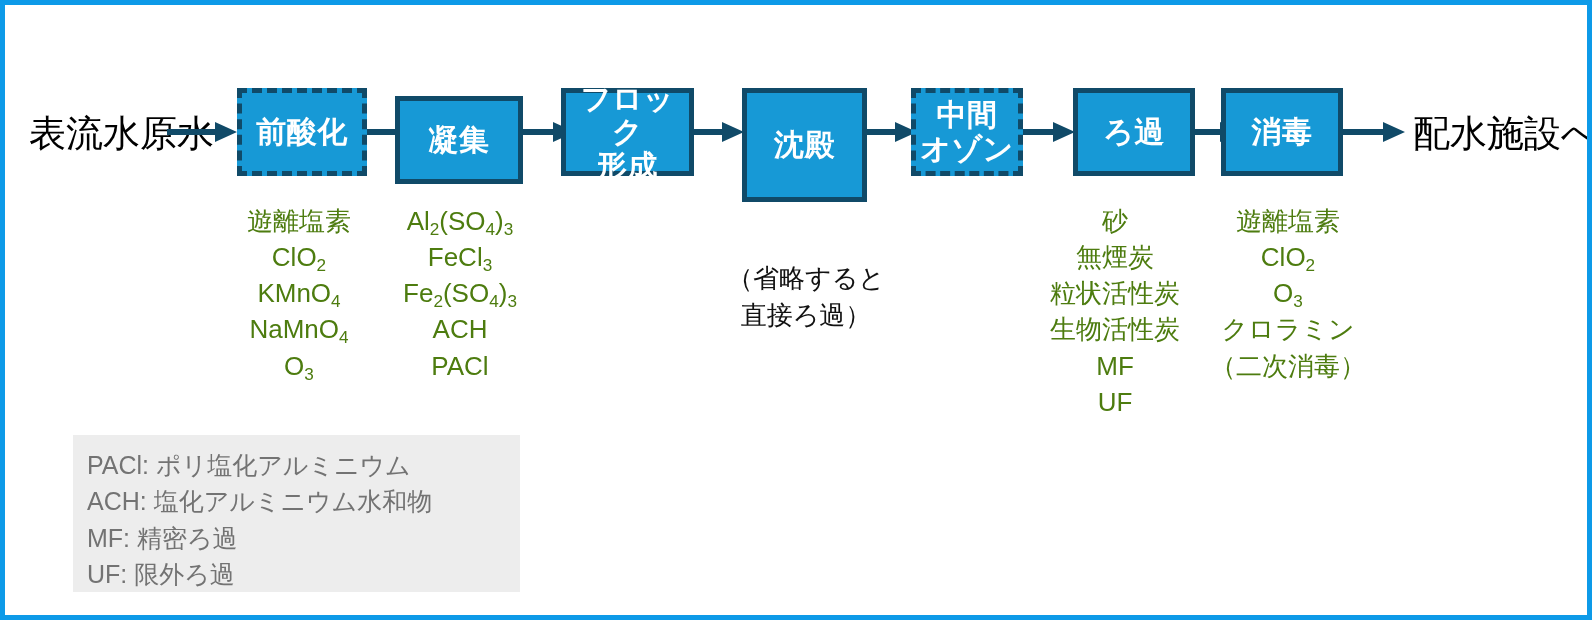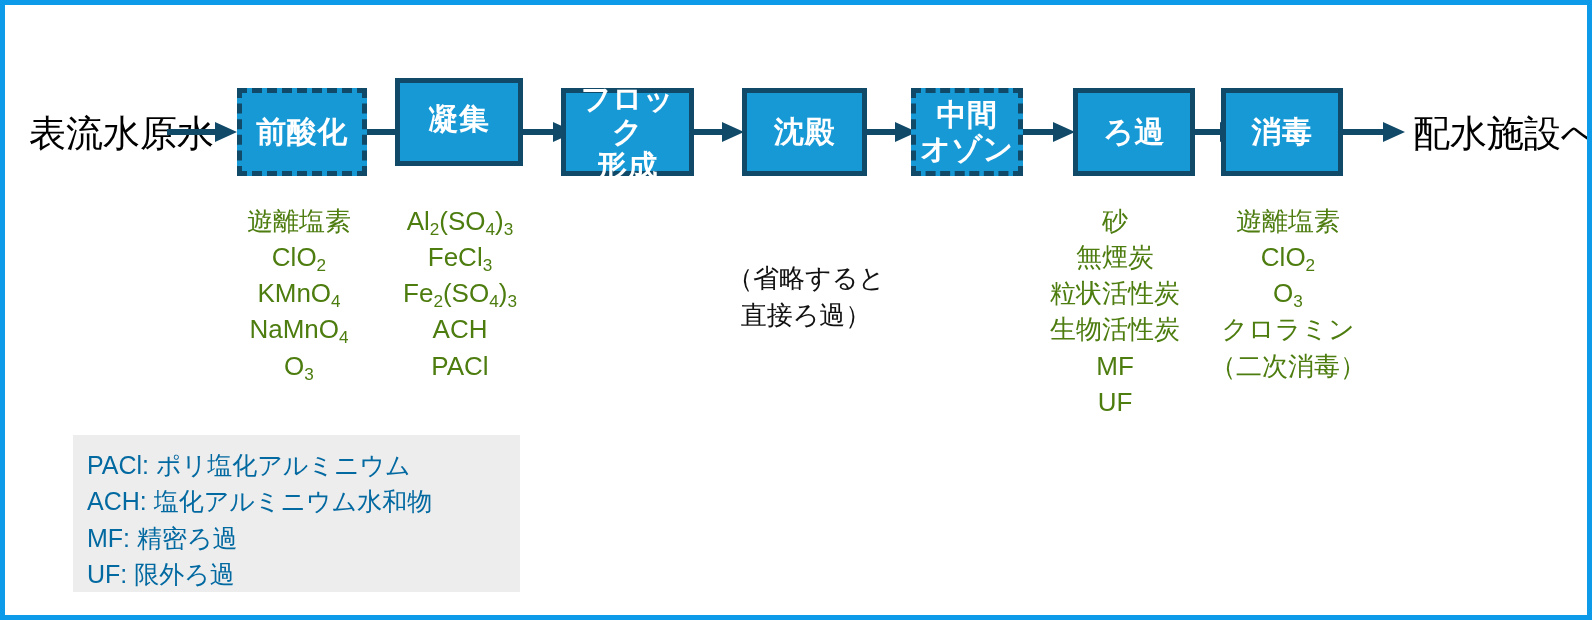--- a/index.html
+++ b/index.html
@@ -89,21 +89,21 @@
   
   #legend {
     position: absolute;
     background: #ededed;
     box-sizing: border-box;
     padding: 12px 18px 14px 14px;
   }
   #legend .lrow {
     display: block;
     font-size: 25px;
-    color: #0369a1;
+    color: #737373;
     line-height: 1.45;
     white-space: nowrap;
   }
 </style>
 </head>
 <body>
 
 <div id="page">
 
   <div class="endlabel" style="left:24px; top:110px;">表流水原水</div>
@@ -151,26 +151,26 @@
   </div>
 
   <div class="arrow" style="left:1338px; top:116px; width:62px;">
     <svg width="62" height="22" viewBox="0 0 62 22">
       <path d="M0,8 L40,8 L40,1 L62,11 L40,21 L40,14 L0,14 Z" fill="#104a68"></path>
     </svg>
   </div>
 
   <div class="pbox dashed" style="left:232px; top:83px; width:130px; height:88px;">前酸化</div>
 
-  <div class="pbox solid" style="left:390px; top:73px; width:128px; height:88px;font-family:Liberation Mono, monospace;">凝集</div>
+  <div class="pbox solid" style="left:390px; top:91px; width:128px; height:88px;">凝集</div>
 
   <div class="pbox solid" style="left:556px; top:83px; width:133px; height:88px;">フロック
 形成</div>
 
-  <div class="pbox solid" style="left:737px; top:83px; width:125px; height:88px;">沈殿</div>
+  <div class="pbox solid" style="left:737px; top:83px; width:125px; height:114px;">沈殿</div>
 
   <div class="pbox dashed" style="left:906px; top:83px; width:112px; height:88px;">中間
 オゾン</div>
 
   <div class="pbox solid" style="left:1216px; top:83px; width:122px; height:88px;">消毒</div>
 
   <div class="pbox solid" style="left:1068px; top:83px; width:122px; height:88px;">ろ過</div>
 
   <div class="endlabel" style="left:1408px; top:110px;">配水施設へ</div>
 

